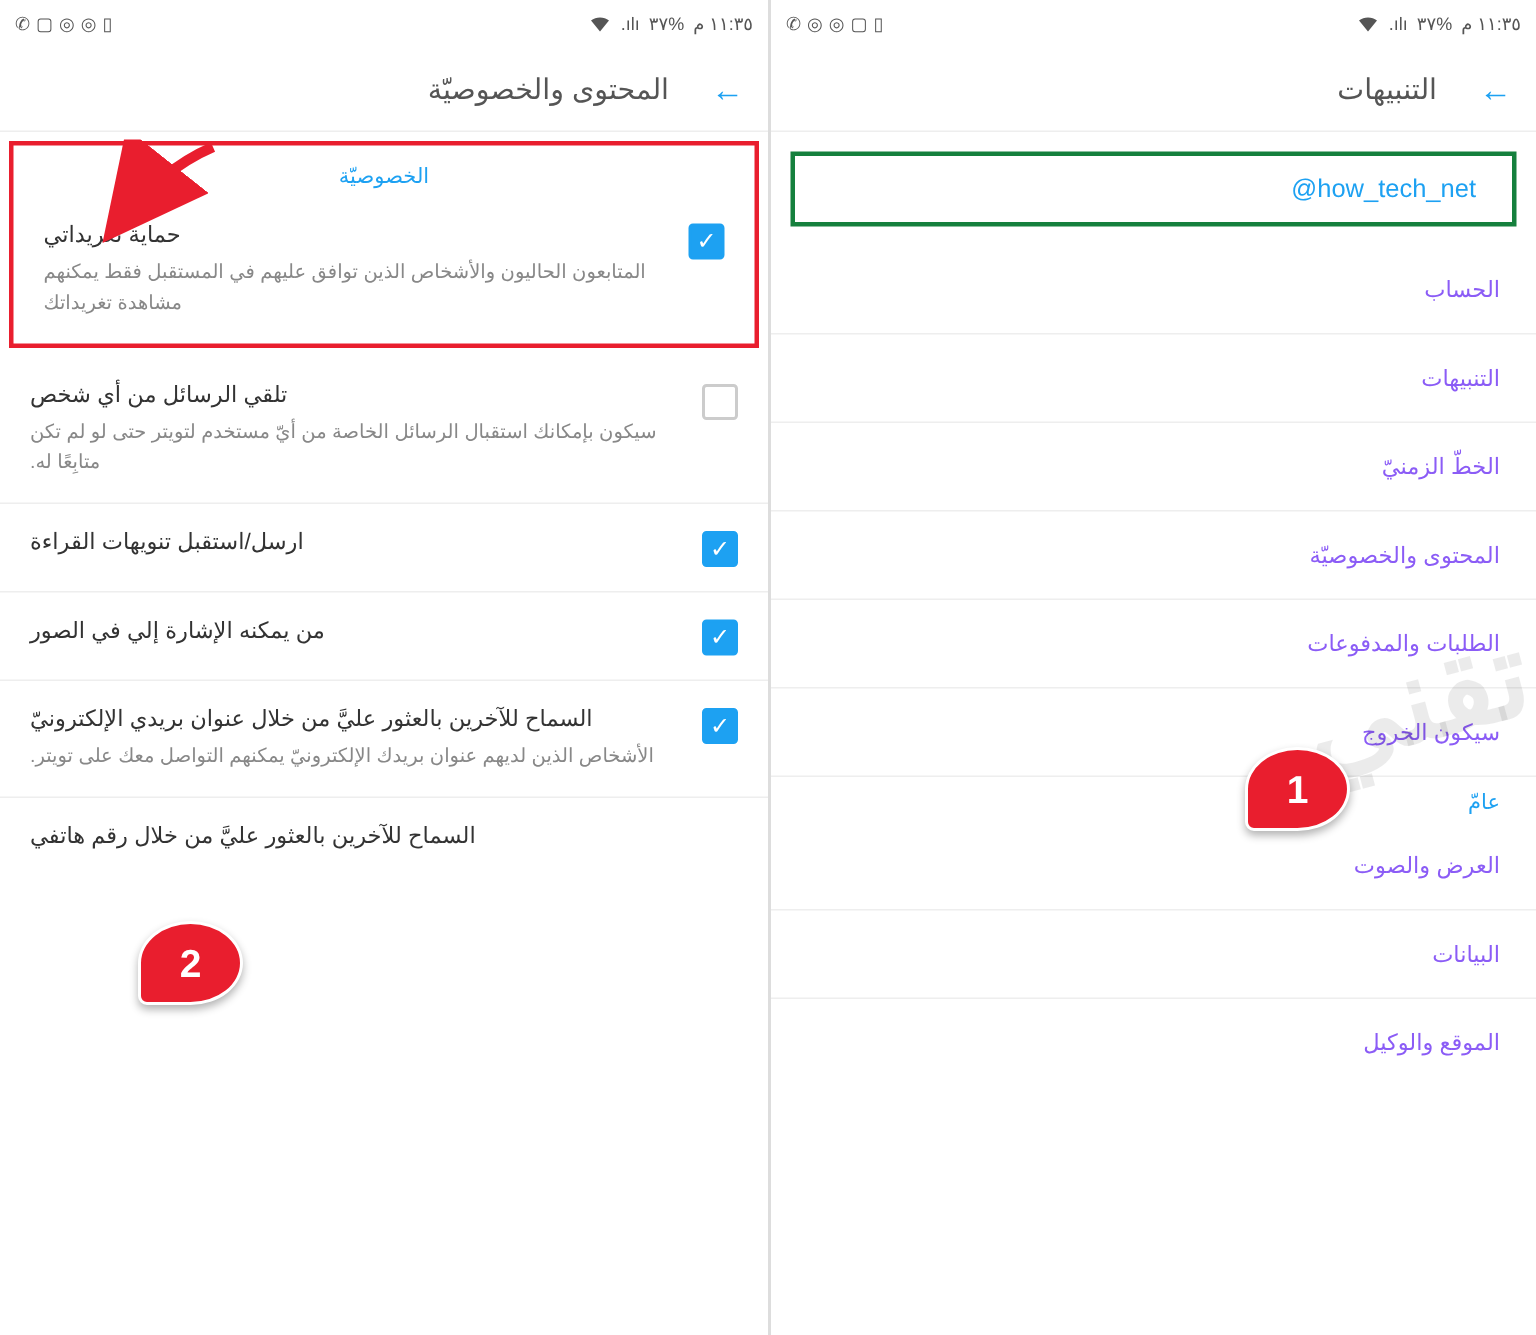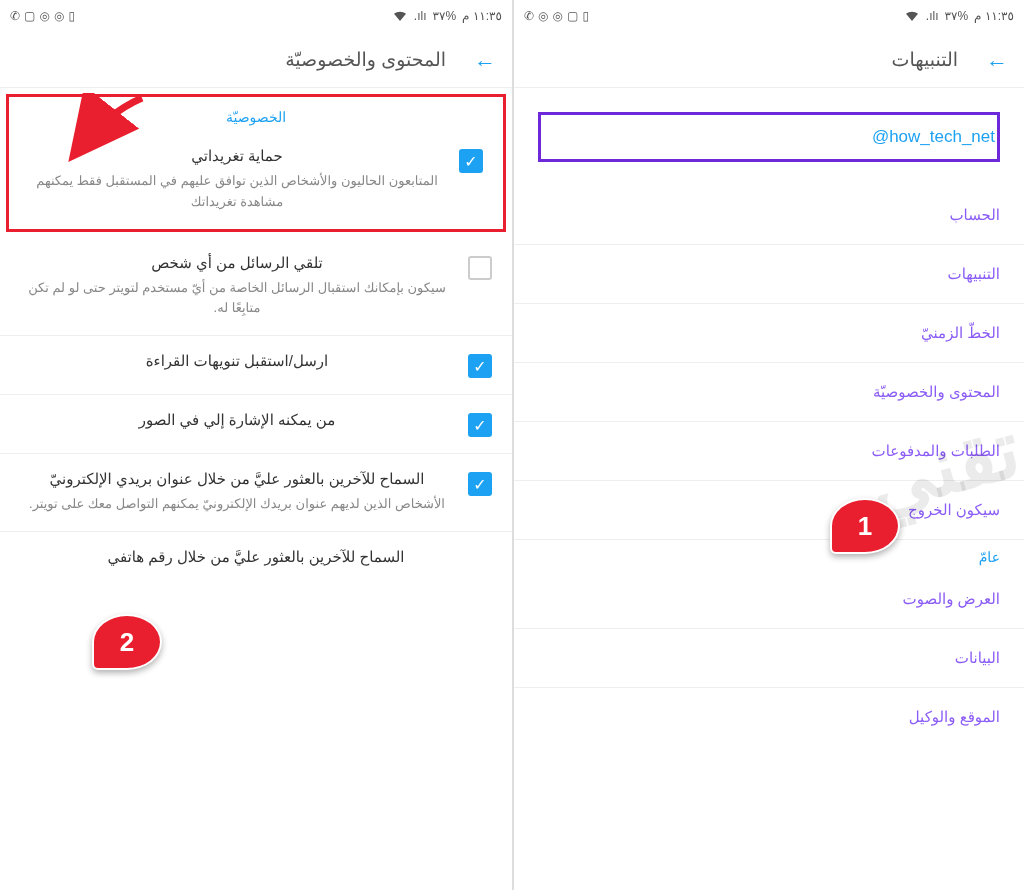--- a/index.html
+++ b/index.html
@@ -6,26 +6,26 @@
 body{font-family:Arial,sans-serif;background:#f5f5f5;width:1024px;height:890px;overflow:hidden;position:relative}
 .container{display:flex;width:1024px;height:890px}
 .phone{width:512px;height:890px;background:#fff;position:relative;overflow:hidden}
 .phone:first-child{border-left:2px solid #ddd}
 .statusbar{height:32px;background:#fff;display:flex;align-items:center;justify-content:space-between;padding:0 10px;font-size:12px;color:#555}
 .status-right{display:flex;align-items:center;gap:6px}
 .status-left{display:flex;align-items:center;gap:4px}
 .header{height:56px;display:flex;align-items:center;padding:0 16px;border-bottom:1px solid #eee}
 .back-arrow{color:#1da1f2;font-size:22px;margin-left:12px;cursor:pointer}
 .header-title{font-size:19px;color:#555;font-weight:500;margin-right:16px}
-.username-box{border:3px solid #6d28d9;margin:24px;padding:12px 2px;display:flex;align-items:center}
+.username-box{border:3px solid #15803d;margin:13px;padding:12px 24px;display:flex;align-items:center}
 .username{color:#1da1f2;font-size:17px;direction:ltr}
 .menu-item{padding:20px 24px;border-bottom:1px solid #eee;color:#8b5cf6;font-size:15px;cursor:pointer;position:relative}
 .section-label{padding:12px 24px 6px;color:#1da1f2;font-size:14px;text-align:center}
 .setting-row{padding:16px 20px;border-bottom:1px solid #eee;display:flex;align-items:flex-start;gap:14px}
-.setting-content{flex:1;text-align:center}
+.setting-content{flex:1;text-align:left}
 .setting-title{color:#333;font-size:15px;margin-bottom:6px}
 .setting-desc{color:#888;font-size:13px;line-height:1.6}
 .setting-desc .link{color:#1da1f2}
 .checkbox{width:24px;height:24px;border:2px solid #ccc;border-radius:3px;flex-shrink:0;margin-top:2px;cursor:pointer}
 .checkbox.checked{background:#1da1f2;border-color:#1da1f2;display:flex;align-items:center;justify-content:center;color:#fff;font-size:16px}
 .highlight-box{border:3px solid #e91e2e;margin:6px;position:relative}
 .arrow-annotation{position:absolute;pointer-events:none;z-index:10}
 .badge{position:absolute;width:70px;height:56px;background:#e91e2e;border-radius:50% 50% 50% 6px;display:flex;align-items:center;justify-content:center;color:#fff;font-size:26px;font-weight:bold;z-index:11;box-shadow:0 3px 6px rgba(0,0,0,0.3);border:2px solid #fff}
 .watermark{position:absolute;top:50%;left:50%;transform:translate(-50%,-50%) rotate(-15deg);font-size:80px;color:rgba(0,0,0,0.08);font-weight:bold;pointer-events:none;white-space:nowrap;z-index:5}
 svg.ic{width:16px;height:16px;fill:#555}

